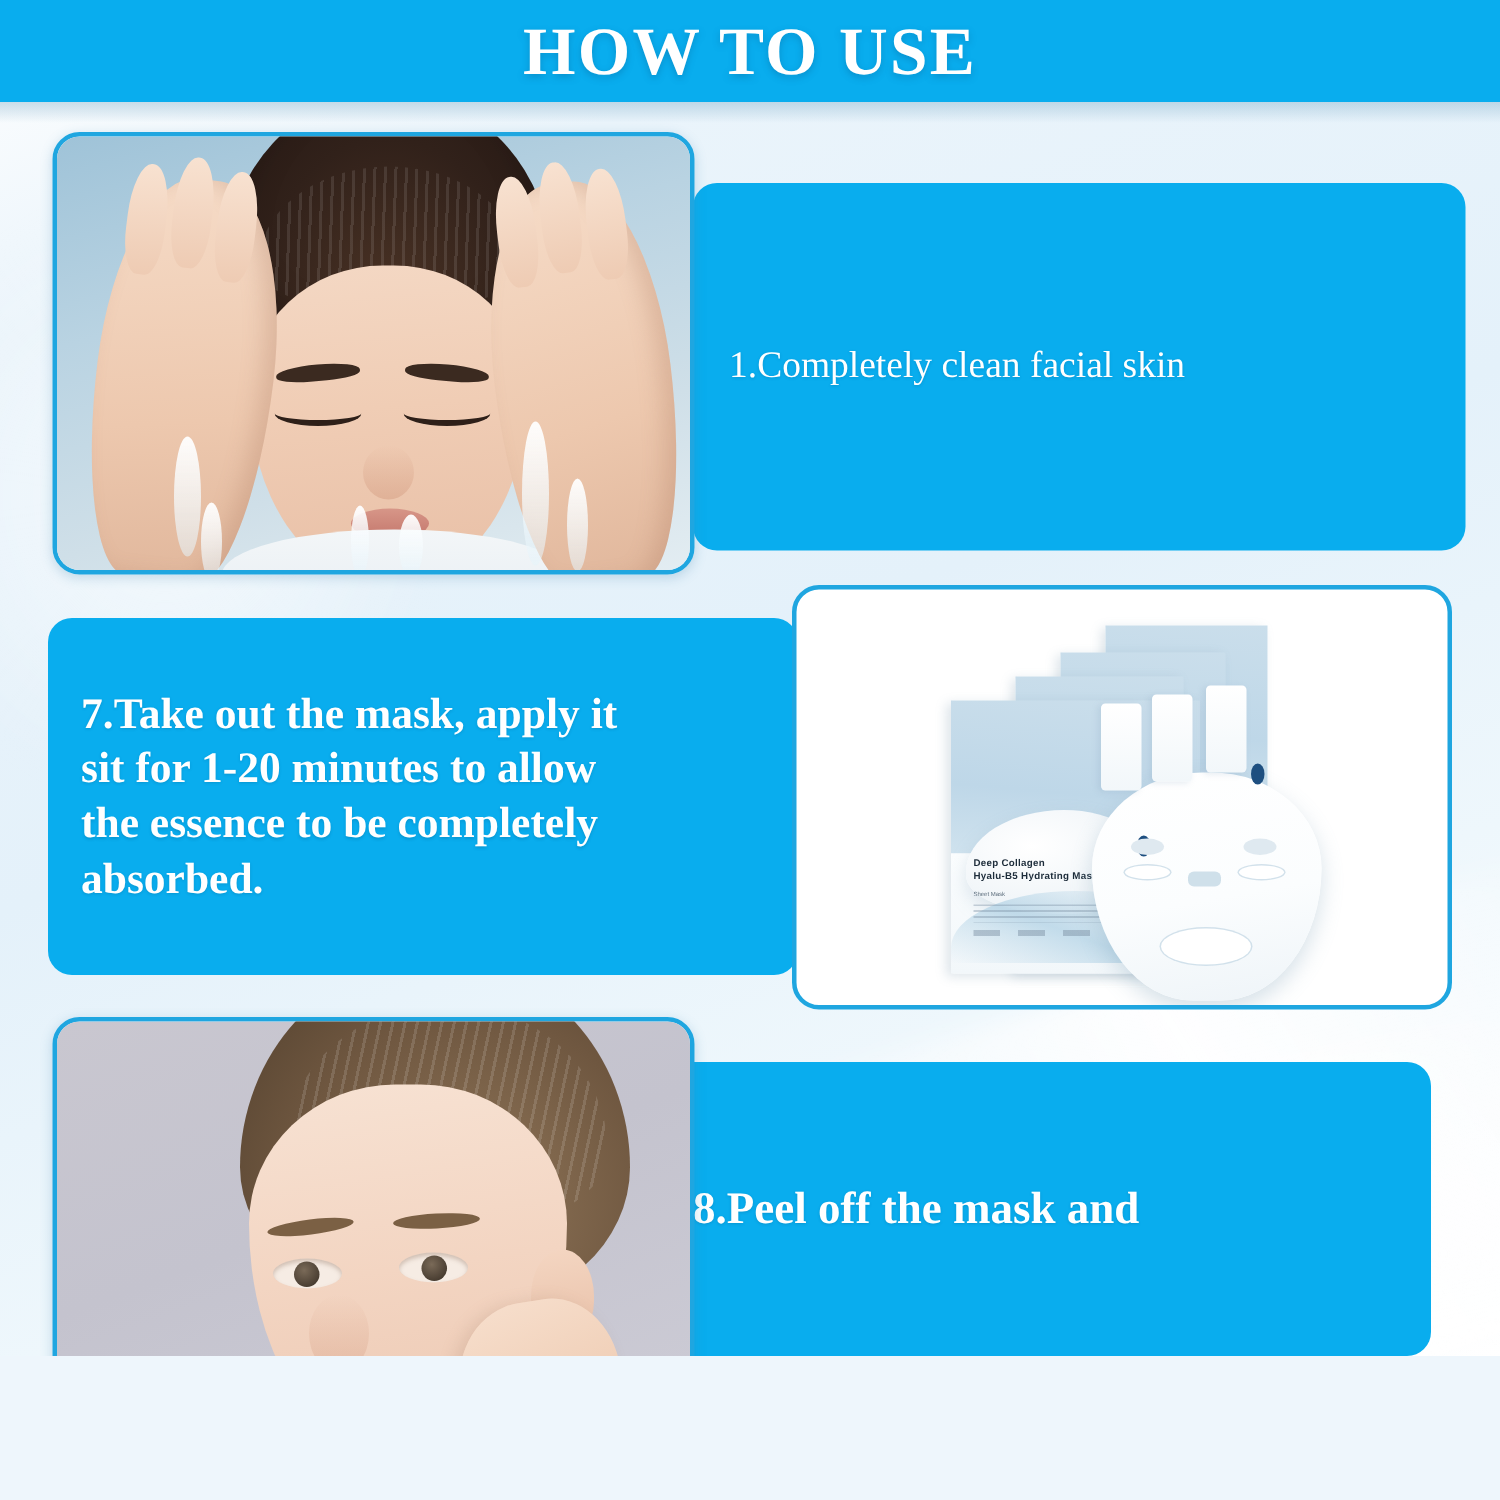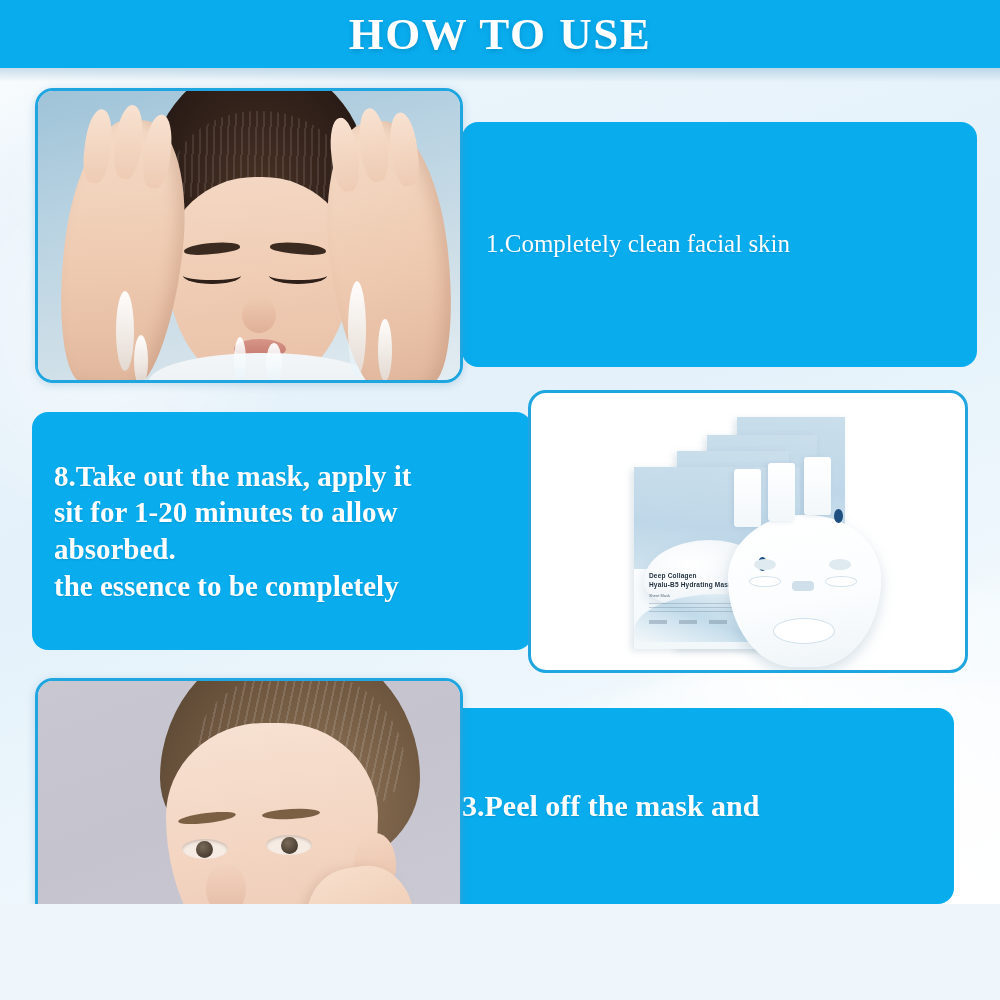--- a/index.html
+++ b/index.html
@@ -435,24 +435,24 @@
     <div class="water" style="left:78px; top:200px; width:18px; height:80px;"></div>
     <div class="water" style="left:96px; top:244px; width:14px; height:52px;"></div>
     <div class="water" style="left:196px; top:246px; width:12px; height:48px;"></div>
     <div class="water" style="left:228px; top:252px; width:16px; height:42px;"></div>
     <div class="water" style="left:310px; top:190px; width:18px; height:96px;"></div>
     <div class="water" style="left:340px; top:228px; width:14px; height:62px;"></div>
   </div>
 
   <div id="step2-panel" class="blue-panel">
     <div class="ptext">
-      <div>8.Take out the mask, apply it</div>
+      <div>7.Take out the mask, apply it</div>
       <div>sit for 1-20 minutes to allow</div>
+      <div>the essence to be completely</div>
       <div>absorbed.</div>
-      <div>the essence to be completely</div>
     </div>
   </div>
 
   <div id="product-card">
 
     <div class="sachet" style="left:206px; top:24px; width:108px; height:212px;">
       <div class="top"></div>
         <div class="bot"></div>
     </div>
     <div class="sachet" style="left:176px; top:42px; width:110px; height:206px;">
@@ -493,21 +493,21 @@
       <span class="eye r"></span>
       <span class="eyeslit l"></span>
       <span class="eyeslit r"></span>
       <span class="nosehole"></span>
       <span class="mouth"></span>
     </div>
   </div>
 
   <div id="step3-panel" class="blue-panel">
     <div class="ptext">
-      <div>3.Peel off the mask and</div>
+      <div>8.Peel off the mask and</div>
     </div>
   </div>
 
   <div id="photo3" class="photo-card">
     <div class="scene"></div>
     <div class="hair"></div>
     <div class="neck"></div>
     <div class="face"></div>
     <div class="ear"></div>
     <div class="brow l"></div>

